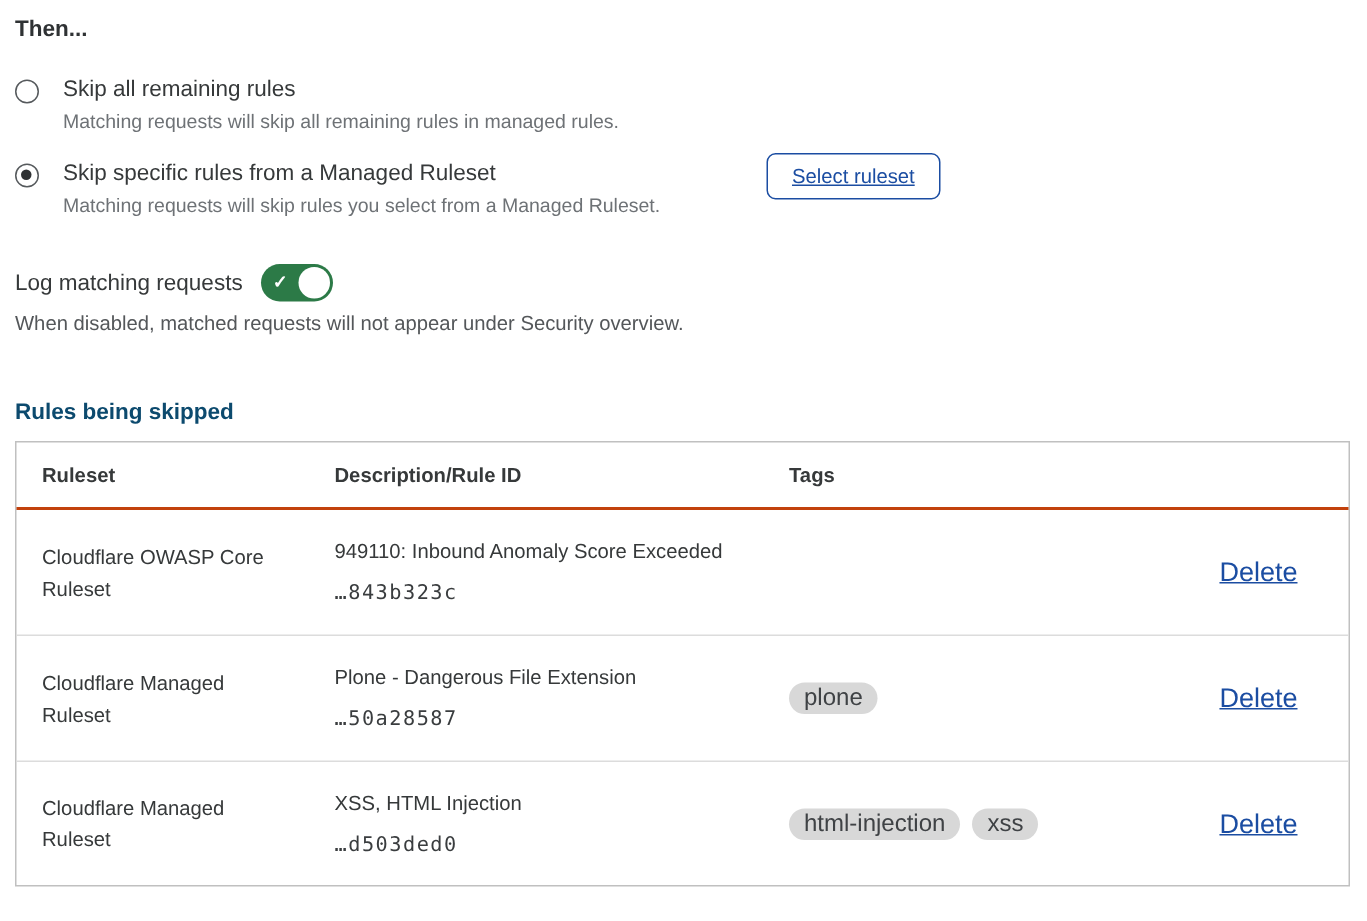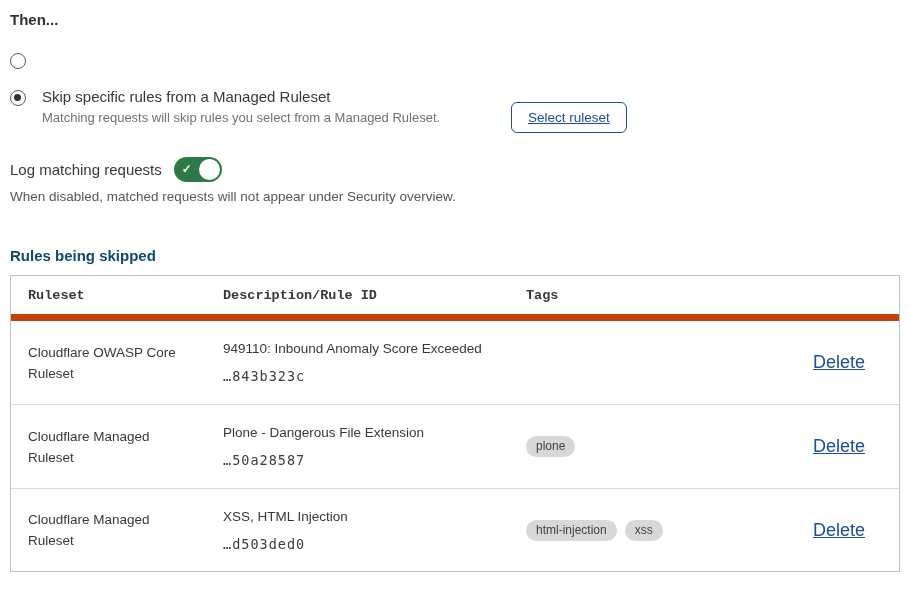--- a/index.html
+++ b/index.html
@@ -64,47 +64,51 @@
     font-size: 15px; font-weight: bold; line-height: 16px;
     color: #0c4a6e; margin: 44px 0 11px 0;
   }
   .rules-table { width: 890px; border: 1px solid #c0c0c0; background: #fff; }
   .t-row {
     display: grid;
     grid-template-columns: 195px 303px 1fr 90px;
     padding-left: 17px; padding-right: 34px;
     align-items: center;
   }
-  .t-head { height: 45px; border-bottom: 7px solid #c2410c; font-family: Liberation Mono, monospace; }
+  .t-head { height: 45px; border-bottom: 2px solid #c2410c; }
   .t-head .th { font-size: 13.5px; font-weight: bold; color: #36393a; }
   .t-body-row { height: 84px; border-bottom: 1px solid #dcdcdc; }
   .t-body-row:last-child { border-bottom: none; height: 82px; }
   .cell-ruleset { font-size: 13.5px; line-height: 21px; color: #36393a; max-width: 168px; }
   .cell-desc .desc-line { font-size: 13.5px; color: #36393a; line-height: 16px; }
   .cell-desc .rule-id {
     font-family: "DejaVu Sans Mono", monospace;
     font-size: 13.5px; color: #3a3d3f; margin-top: 11px; letter-spacing: 1px;
   }
   .cell-tags { display: flex; gap: 8px; align-items: center; }
   .tag {
     background: #d8d8d8; color: #3f4245; border-radius: 11px;
-    padding: 4px 10px; font-size: 12px; line-height: 13px; white-space: nowrap;
+    padding: 4px 10px; font-size: 16px; line-height: 13px; white-space: nowrap;
   }
   .cell-action { text-align: right; }
   .delete-link { color: #1b4da2; font-size: 18px; text-decoration: underline; cursor: pointer; }
 </style>
 </head>
 <body>
 
 <div class="page">
 
   <div class="section-title">Then...</div>
 
   <div class="option">
     <div class="radio" role="radio" aria-checked="false"></div>
+    <div class="option-body">
+      <div class="option-label">Skip all remaining rules</div>
+      <div class="option-desc">Matching requests will skip all remaining rules in managed rules.</div>
+    </div>
   </div>
 
   <div class="option">
     <div class="radio selected" role="radio" aria-checked="true"></div>
     <div class="option-body">
       <div class="option-label">Skip specific rules from a Managed Ruleset</div>
       <div class="option-desc">Matching requests will skip rules you select from a Managed Ruleset.</div>
     </div>
   </div>
 

